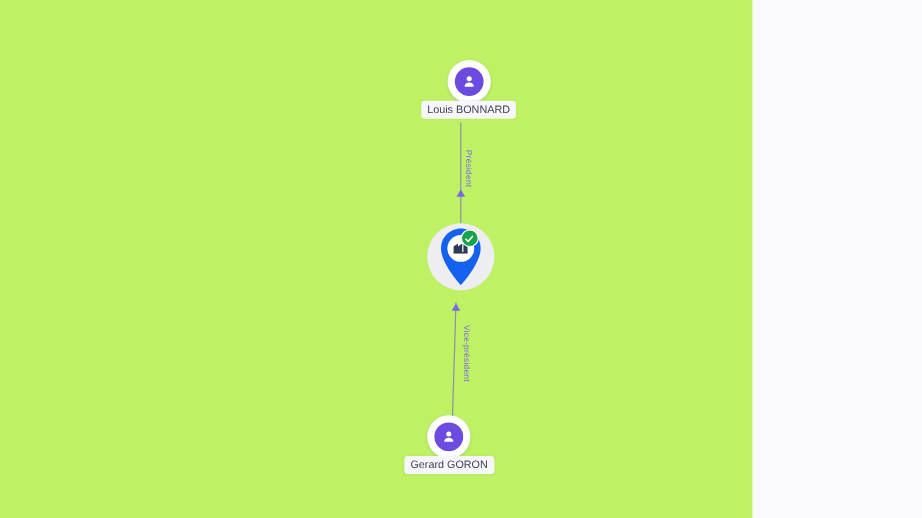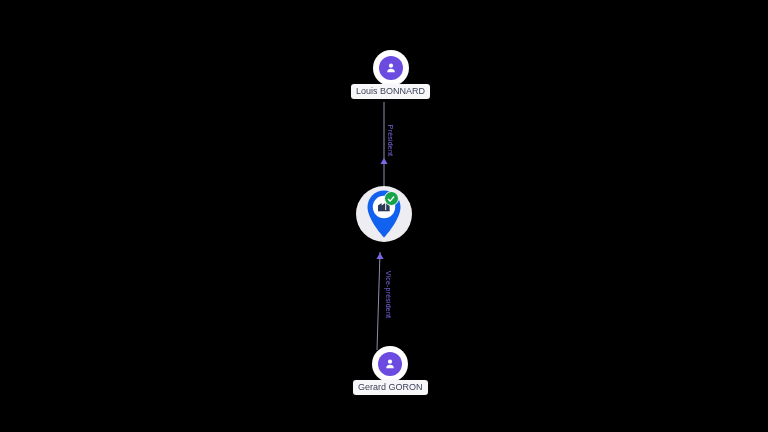--- a/index.html
+++ b/index.html
@@ -9,23 +9,23 @@
   body {
     width: 768px;
     height: 432px;
     background: #fafafc;
     font-family: "Liberation Sans", sans-serif;
     overflow: hidden;
   }
 
   #graph-canvas {
     position: relative;
-    width: 768px;
+    width: 627px;
     height: 432px;
-    background: #000000;
+    background: #bef264;
   }
 
   
   #edge-layer {
     position: absolute;
     left: 0;
     top: 0;
     width: 768px;
     height: 432px;
   }
@@ -88,21 +88,21 @@
     background: #f7f7fa;
     color: #3a3f55;
     font-size: 9px;
     padding: 2px 5px 3px 5px;
     border-radius: 3px;
     white-space: nowrap;
     box-shadow: 0 0 2px rgba(120,120,150,0.12);
   }
 
   #node-louis-bonnard { left: 351px; top: 50px; }
-  #node-gerard-goron  { left: 353px; top: 346px; align-items: center; }
+  #node-gerard-goron  { left: 337px; top: 346px; align-items: center; }
 
   
   #node-company {
     position: absolute;
     left: 297px;
     top: 186px;
     display: flex;
     flex-direction: column;
     align-items: center;
     width: 173px;

